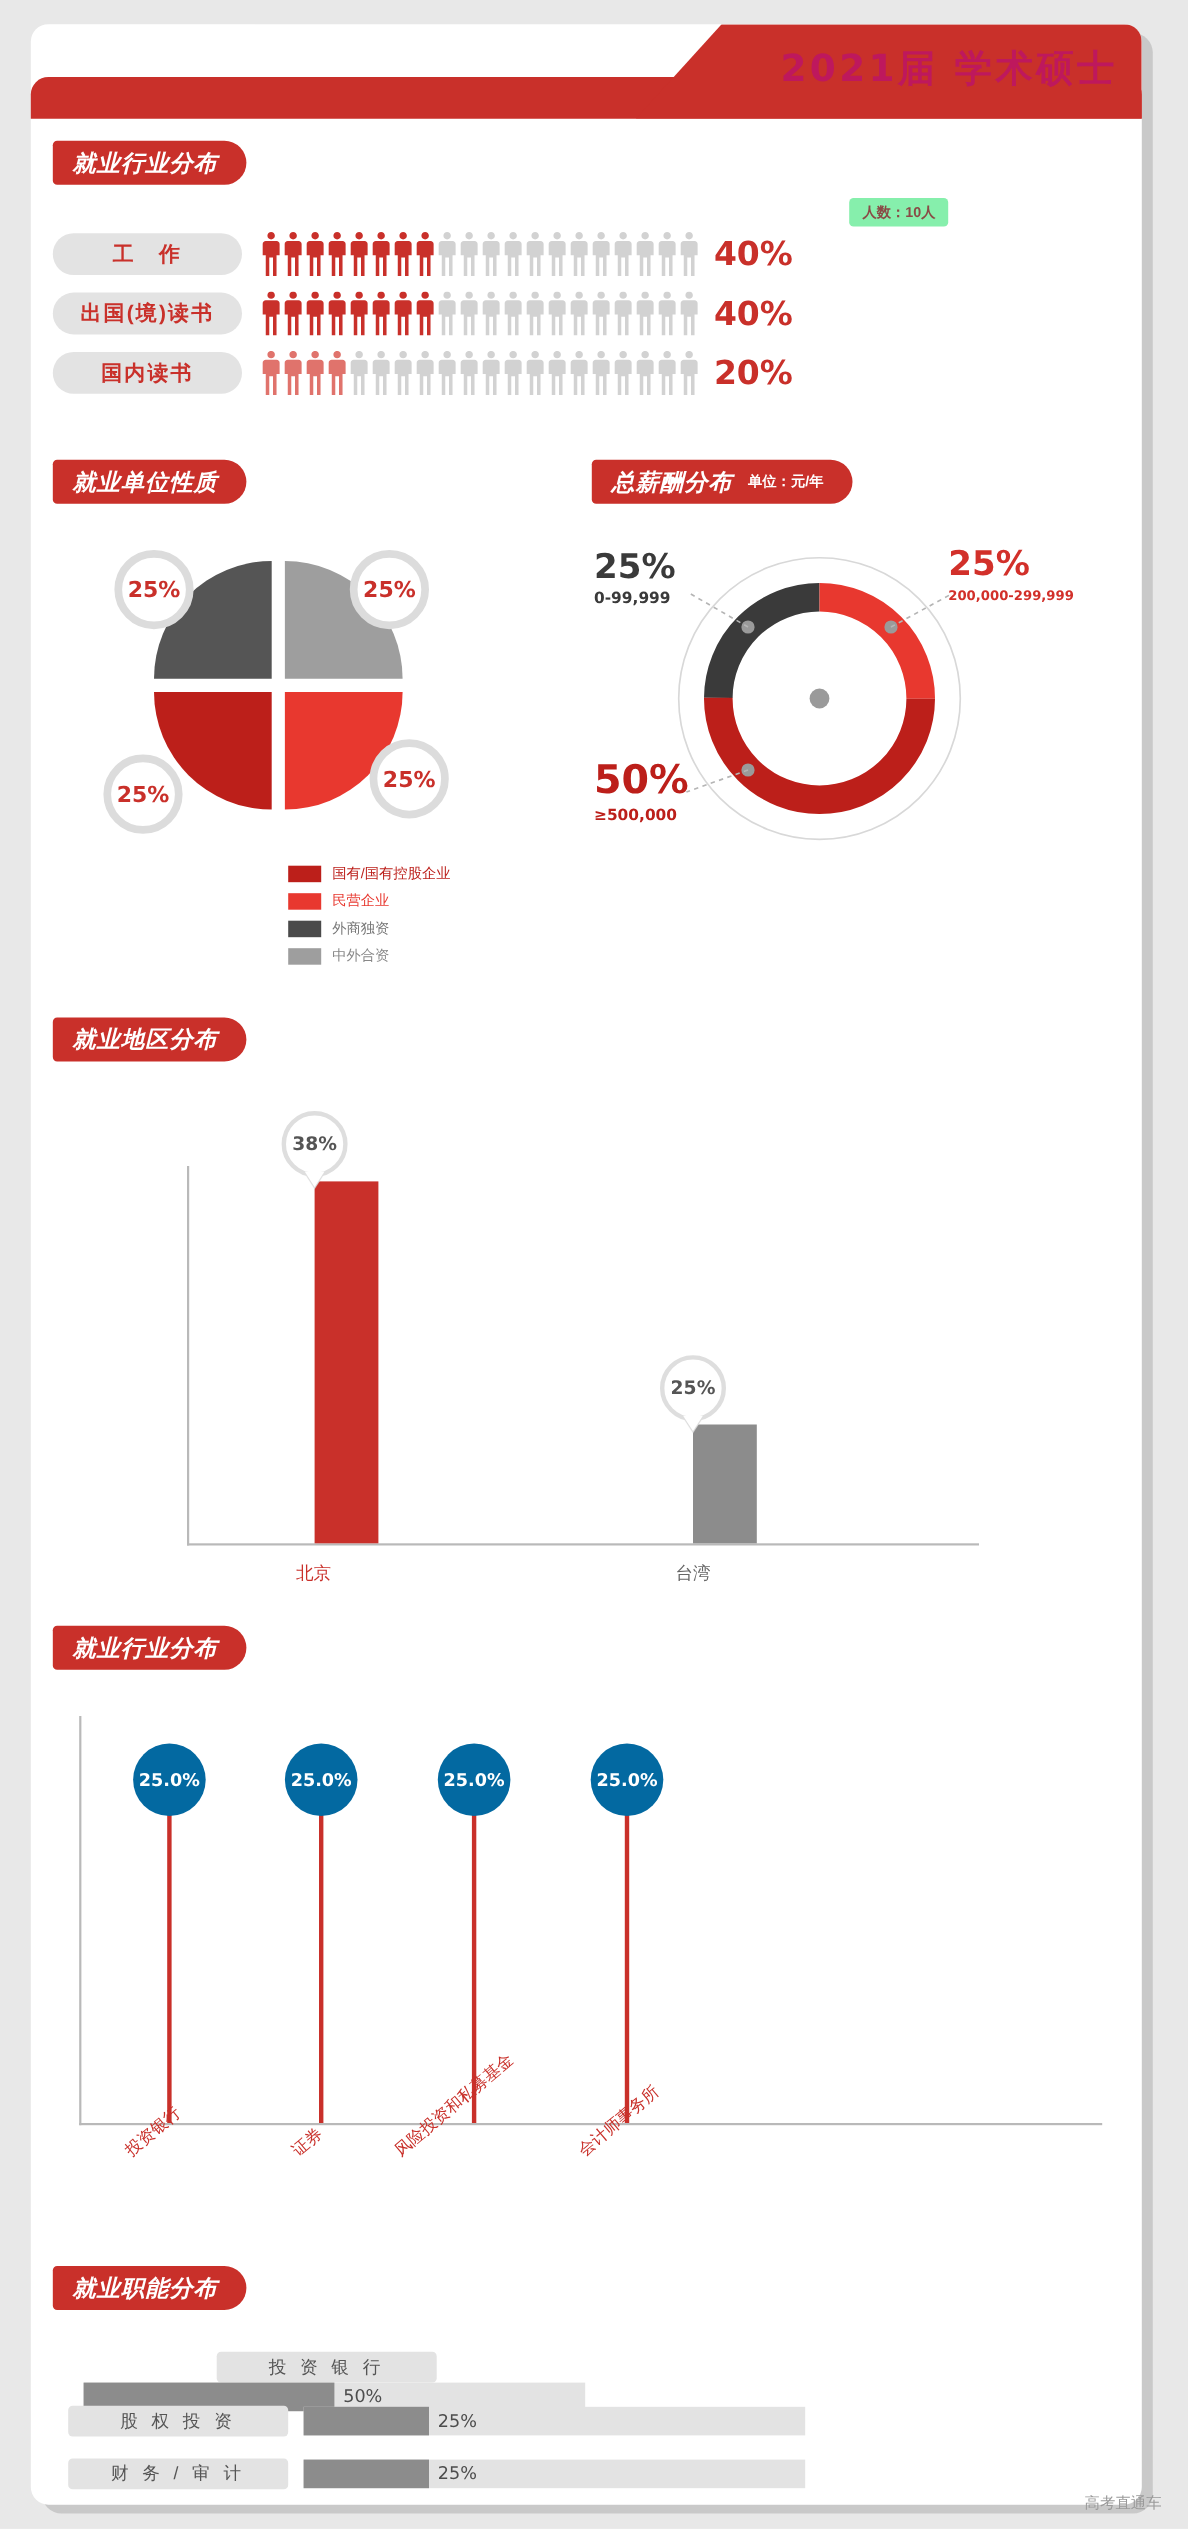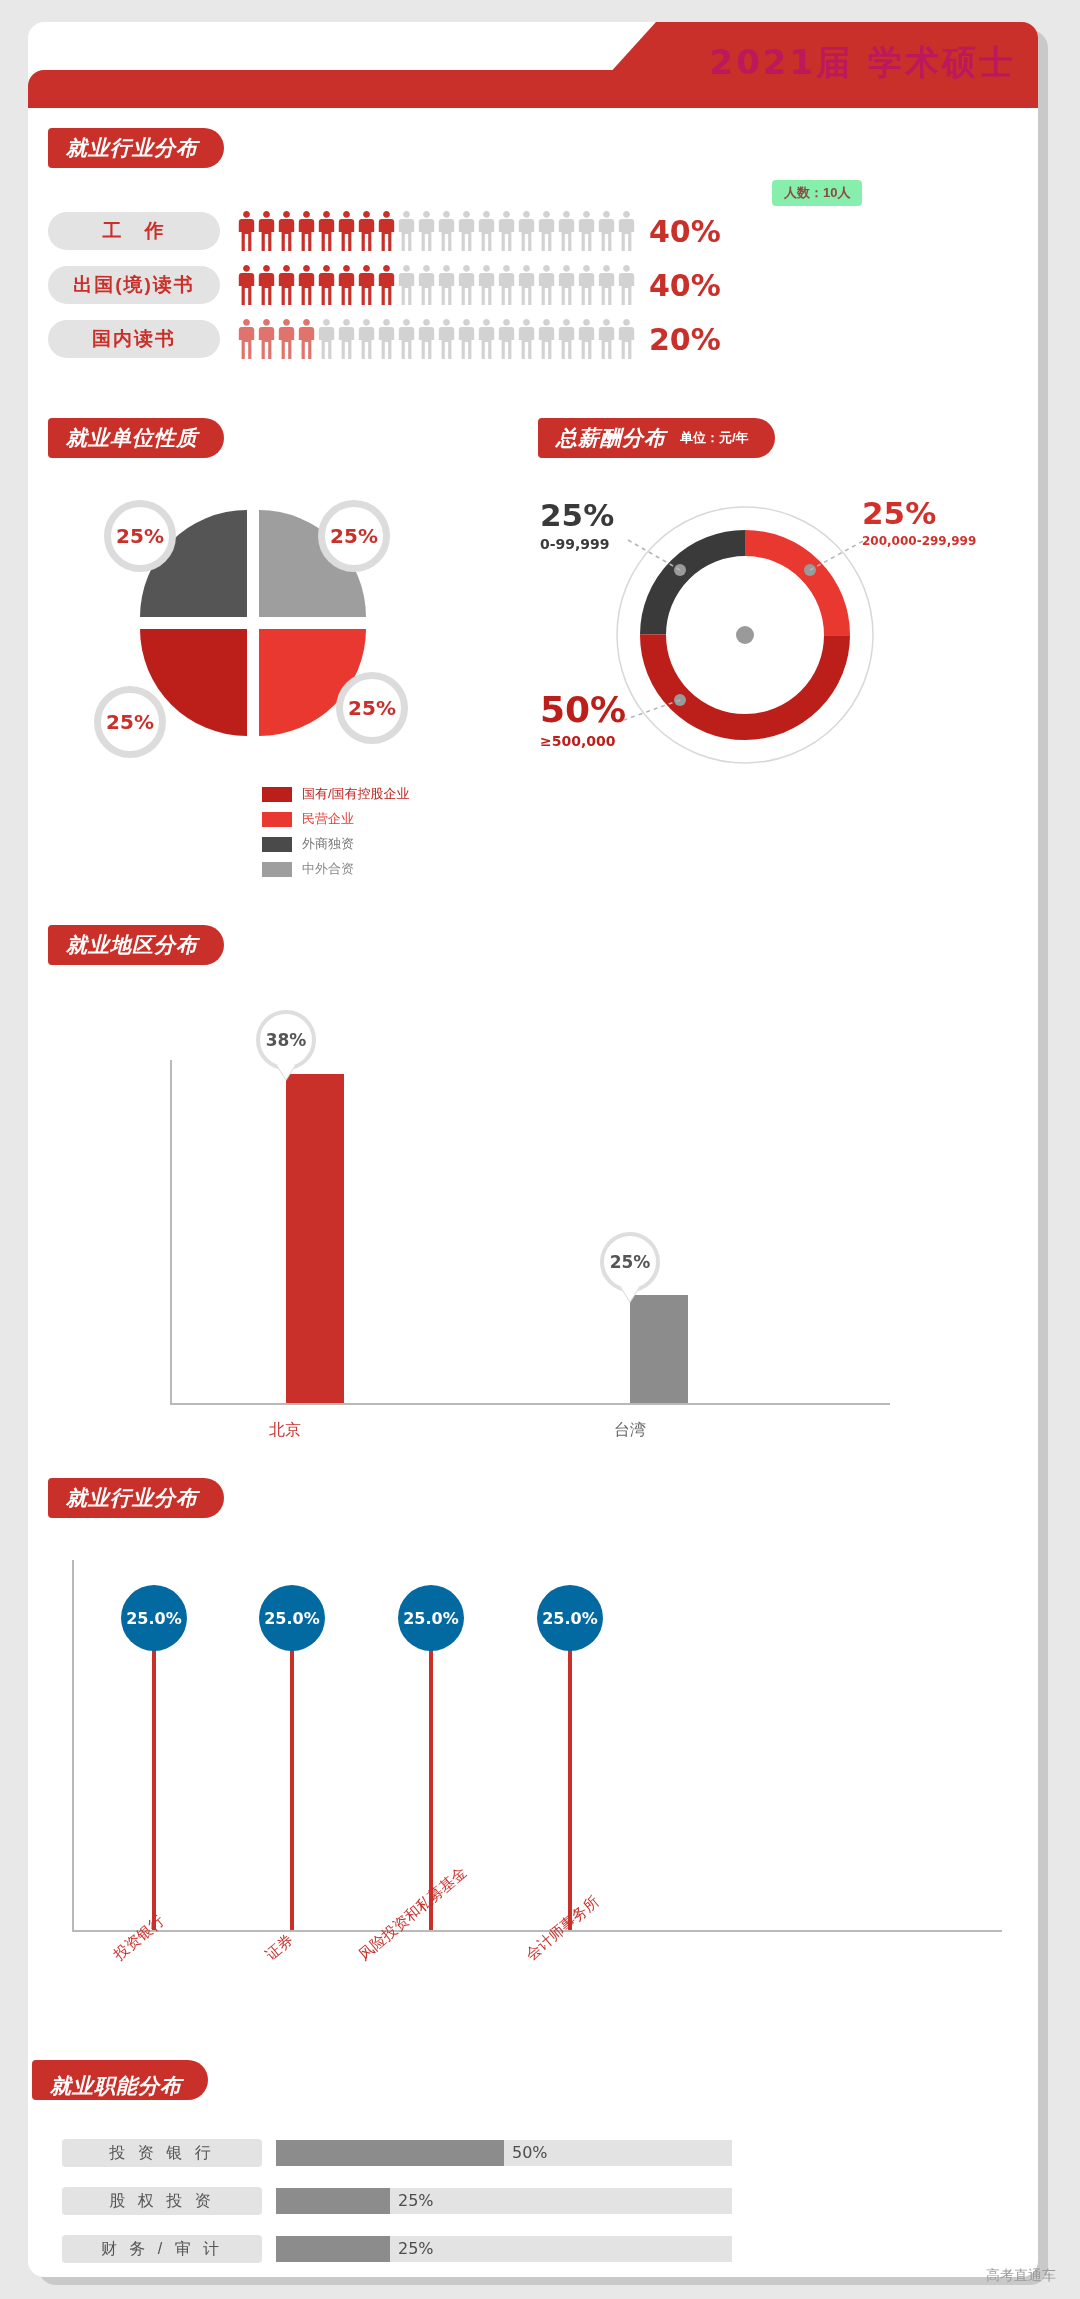--- a/index.html
+++ b/index.html
@@ -475,25 +475,25 @@
   <div class="lolli-circle" style="left:121px; top:1585px;">25.0%</div>
   <div class="lolli-circle" style="left:259px; top:1585px;">25.0%</div>
   <div class="lolli-circle" style="left:398px; top:1585px;">25.0%</div>
   <div class="lolli-circle" style="left:537px; top:1585px;">25.0%</div>
 
   <div class="lolli-label" style="left:110px; top:1950px;">投资银行</div>
   <div class="lolli-label" style="left:262px; top:1950px;">证券</div>
   <div class="lolli-label" style="left:355px; top:1950px;">风险投资和私募基金</div>
   <div class="lolli-label" style="left:522px; top:1950px;">会计师事务所</div>
 
-  <div class="pill" style="left:32px; top:2060px;align-items:flex-end;">
+  <div class="pill" style="left:48px; top:2060px;">
     <span>就业职能分布</span>
   </div>
   <div id="fn-rows">
-      <div class="fn-row" style="left: 62px; top: 2138px;">
+      <div class="fn-row" style="left: 62px; top: 2138px; flex-direction: column;">
         <div class="fn-label">投 资 银 行</div>
         <div class="fn-track">
           <div class="fn-fill" style="width: 50%;"></div>
           <span class="fn-val" style="left: calc(50% + 8px);">50%</span>
         </div>
       </div>
       <div class="fn-row" style="left: 62px; top: 2186px;">
         <div class="fn-label">股 权 投 资</div>
         <div class="fn-track">
           <div class="fn-fill" style="width: 25%;"></div>

